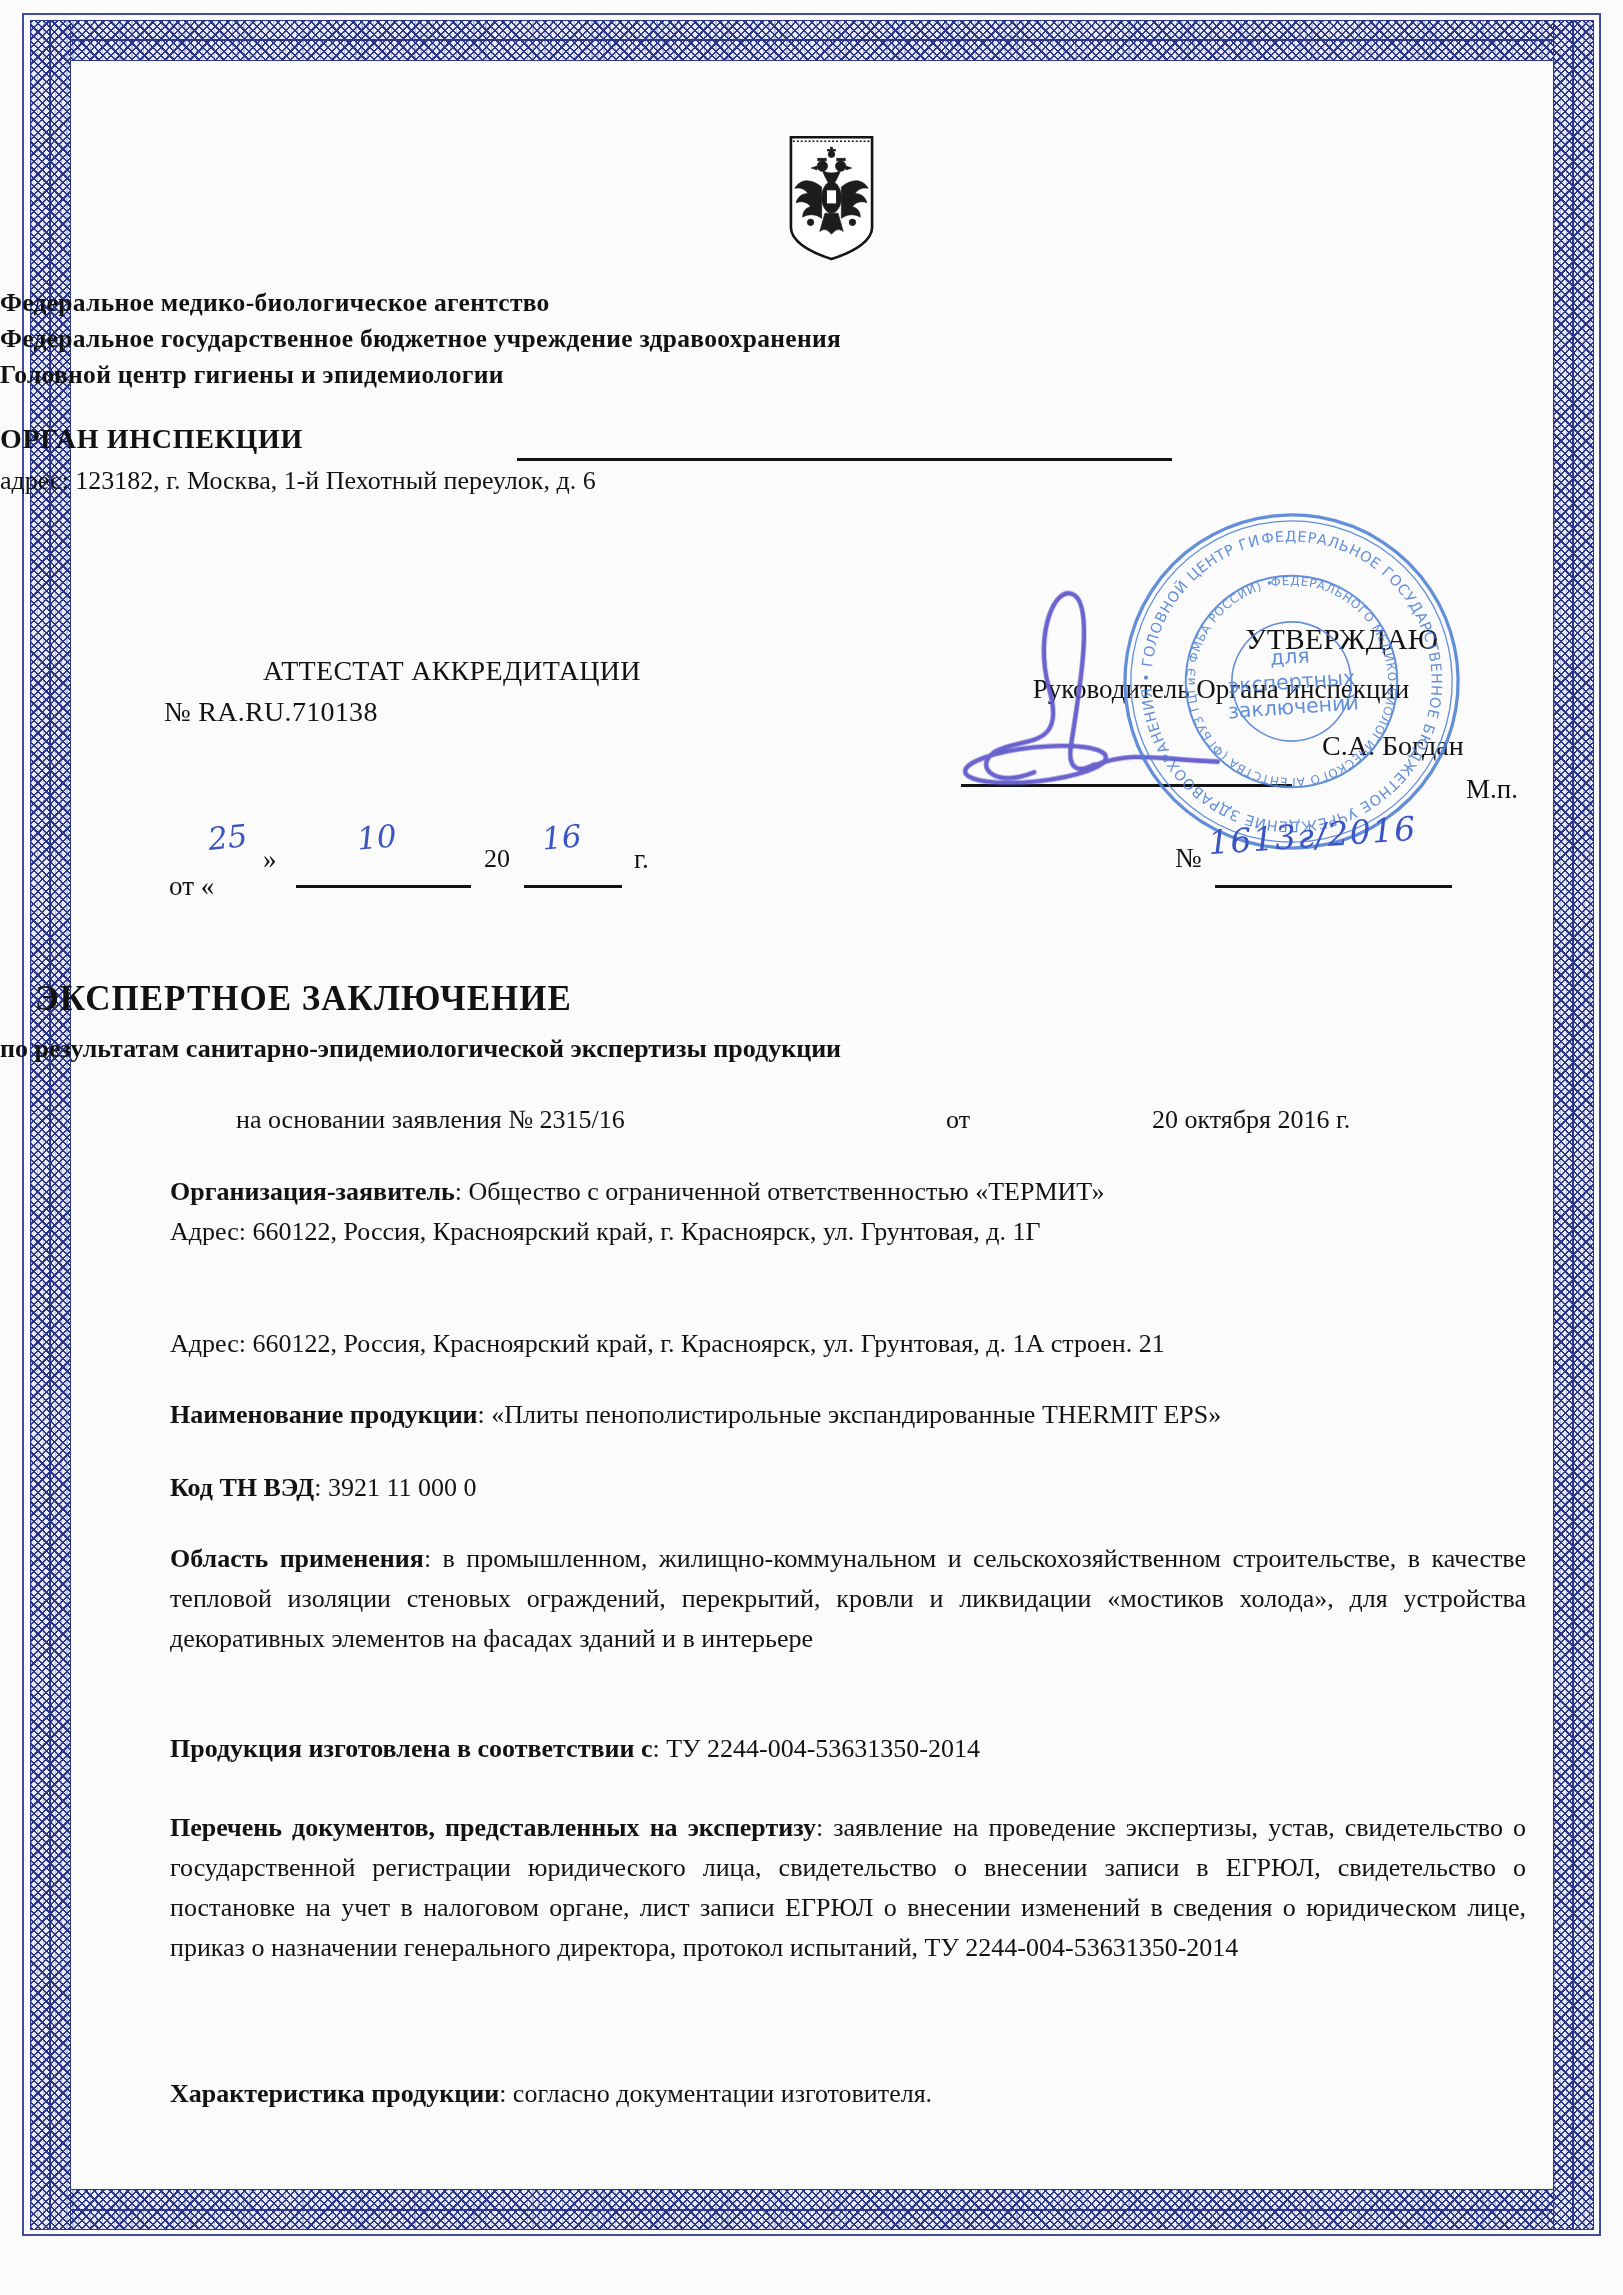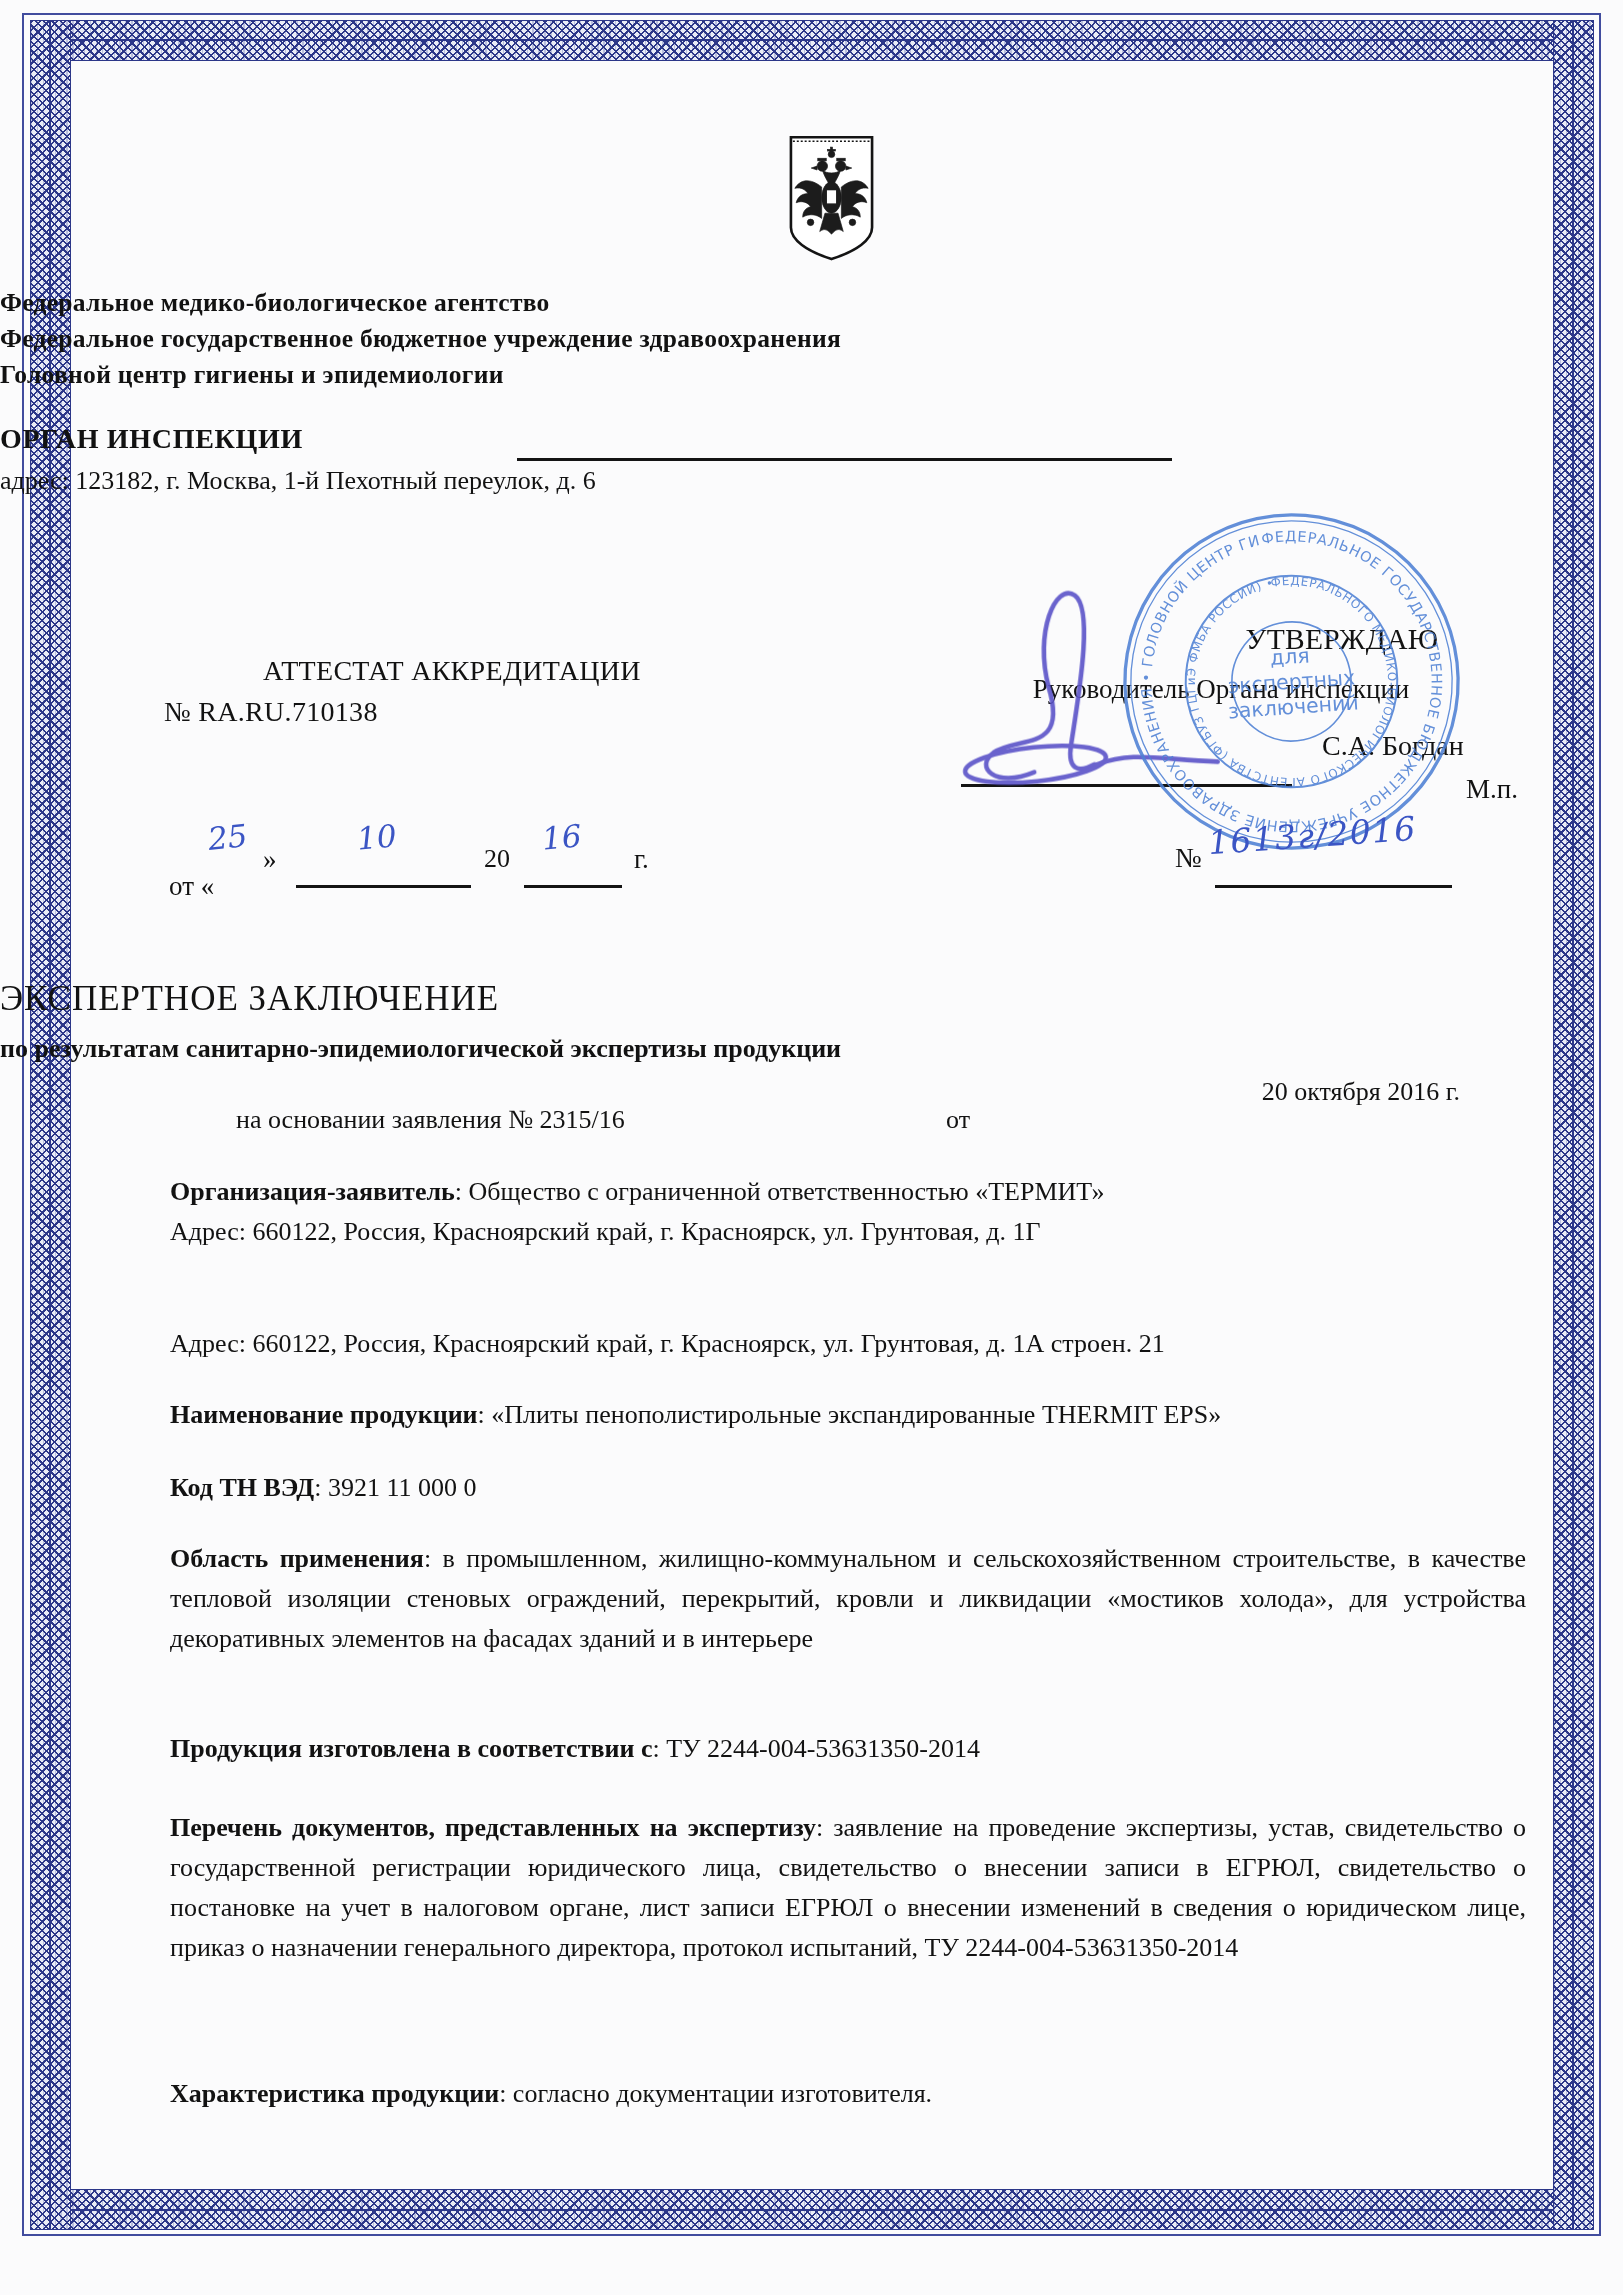--- a/index.html
+++ b/index.html
@@ -29,21 +29,21 @@
   .band-bottom { left:29.5px; top:2189px; right:29.5px;  height:41px; }
   .band-left   { left:29.5px; top:19.6px;   width:41px;  height:2210px; }
   .band-right  { right:29.5px; top:19.6px;  width:41px;  height:2210px; }
 
   
   .center { left:0; right:0; text-align:left; }
   .hdr  { font-size:25.5px; font-weight:bold; letter-spacing:0.3px; }
   .organ-title { font-size:28px; font-weight:bold; letter-spacing:0.7px; }
   .addr { font-size:26px; }
   .blk  { font-size:28px; letter-spacing:0.3px; }
-  .doc-title { font-size:35px; font-weight:normal; letter-spacing:1px; }
+  .doc-title { font-size:35px; font-weight:bold; letter-spacing:1px;padding-left:35px; }
   .doc-sub   { font-size:26px; font-weight:bold; }
   .body-t { font-size:26px; line-height:40px; }
   .para { left:170px; width:1356px; }
   .just { text-align:justify; }
   .rule { background:#141414; height:2.6px; }
   .hand { font-family:"DejaVu Serif", serif; font-style:italic; color:#3b55c4; }
   .stamp-wrap { transform:rotate(-12deg); opacity:.88; }
   svg text { font-family:"DejaVu Sans", sans-serif; }
 </style>
 </head>
@@ -152,21 +152,21 @@
 
   <div class="abs" style="left:1175px;top:842px;font-size:28px">№</div>
   <div class="abs rule" style="left:1215px;top:885px;width:237px"></div>
   <div class="abs hand" style="left:1208px;top:816px;font-size:33px;transform:rotate(-4deg);letter-spacing:1.3px">1613г/2016</div>
 
   <div class="abs center doc-title" style="top:979px">ЭКСПЕРТНОЕ ЗАКЛЮЧЕНИЕ</div>
   <div class="abs center doc-sub" style="top:1034px">по результатам санитарно-эпидемиологической экспертизы продукции</div>
 
   <div class="abs body-t" style="left:236px;top:1100px">на основании заявления № 2315/16</div>
   <div class="abs body-t" style="left:946px;top:1100px">от</div>
-  <div class="abs body-t" style="left:1152px;top:1072px;width:308px;text-align:right">20 октября 2016 г.</div>
+  <div class="abs body-t" style="left:1152px;top:1100px;width:308px;text-align:left">20 октября 2016 г.</div>
 
   <div class="abs para body-t" style="top:1172px"><b>Организация-заявитель</b><span>: Общество с ограниченной ответственностью «ТЕРМИТ»</span></div>
   <div class="abs para body-t" style="top:1212px">Адрес: 660122, Россия, Красноярский край, г. Красноярск, ул. Грунтовая, д. 1Г</div>
 
   <div class="abs para body-t" style="top:1324px">Адрес: 660122, Россия, Красноярский край, г. Красноярск, ул. Грунтовая, д. 1А строен. 21</div>
 
   <div class="abs para body-t" style="top:1395px"><b>Наименование продукции</b><span>: «Плиты пенополистирольные экспандированные THERMIT EPS»</span></div>
 
   <div class="abs para body-t" style="top:1468px"><b>Код ТН ВЭД</b><span>: 3921 11 000 0</span></div>
 

